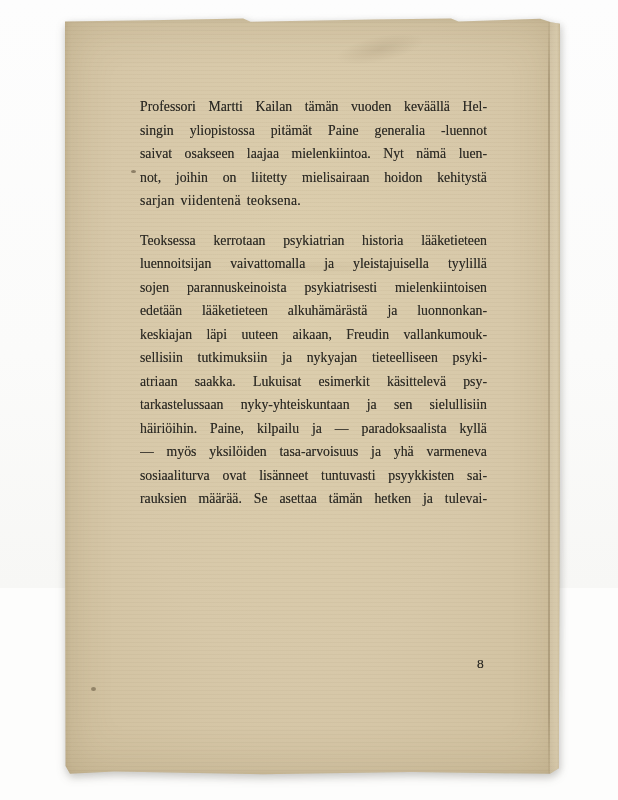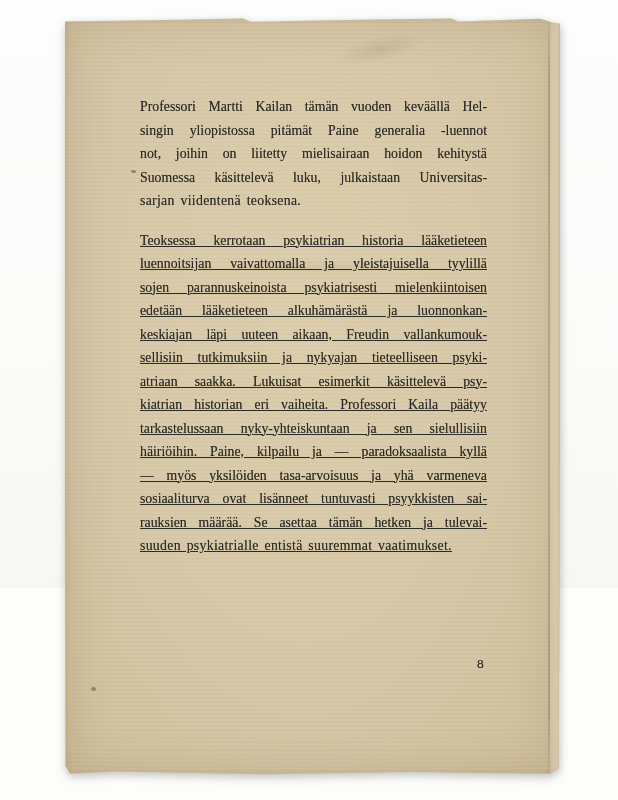--- a/index.html
+++ b/index.html
@@ -79,21 +79,21 @@
     position: absolute;
     left: 75px;
     top: 77px;
     width: 347px;
     color: #2c2a24;
     font-size: 13.8px;
     line-height: 23.5px;
     text-shadow: 0 0 0.5px rgba(44,42,36,0.55);
   }
   .paragraph { margin: 0 0 16px 0; }
-  .paragraph:last-child { margin-bottom: 16px; text-decoration: underline; }
+  .paragraph:last-child { margin-bottom: 16px; }
   .line {
     text-align: justify;
     text-align-last: justify;
     height: 23.5px;
     overflow: hidden;
     white-space: nowrap;
   }
   .line.last {
     text-align-last: left;
     letter-spacing: 0.3px;
@@ -116,39 +116,37 @@
     <div class="book-page">
       <div class="smudge-1"></div>
       <div class="smudge-2"></div>
       <div class="speck-1"></div>
       <div class="speck-2"></div>
 
       <div class="text-block">
         <div class="paragraph">
             <div class="line">Professori Martti Kailan tämän vuoden keväällä Hel-</div>
             <div class="line">singin yliopistossa pitämät Paine generalia -luennot</div>
+            <div class="line">saivat osakseen laajaa mielenkiintoa. Nyt nämä luen-</div>
             <div class="line">not, joihin on liitetty mielisairaan hoidon kehitystä</div>
-            <div class="line">Suomessa käsittelevä luku, julkaistaan Universitas-</div>
             <div class="line last">sarjan viidentenä teoksena.</div>
           </div>
         <div class="paragraph">
             <div class="line">Teoksessa kerrotaan psykiatrian historia lääketieteen</div>
             <div class="line">luennoitsijan vaivattomalla ja yleistajuisella tyylillä</div>
             <div class="line">sojen parannuskeinoista psykiatrisesti mielenkiintoisen</div>
             <div class="line">edetään lääketieteen alkuhämärästä ja luonnonkan-</div>
             <div class="line">keskiajan läpi uuteen aikaan, Freudin vallankumouk-</div>
             <div class="line">sellisiin tutkimuksiin ja nykyajan tieteelliseen psyki-</div>
             <div class="line">atriaan saakka. Lukuisat esimerkit käsittelevä psy-</div>
-            <div class="line">kiatrian historian eri vaiheita. Professori Kaila päätyy</div>
             <div class="line">tarkastelussaan nyky-yhteiskuntaan ja sen sielullisiin</div>
             <div class="line">häiriöihin. Paine, kilpailu ja — paradoksaalista kyllä</div>
             <div class="line">— myös yksilöiden tasa-arvoisuus ja yhä varmeneva</div>
             <div class="line">sosiaaliturva ovat lisänneet tuntuvasti psyykkisten sai-</div>
             <div class="line">rauksien määrää. Se asettaa tämän hetken ja tulevai-</div>
-            <div class="line last">suuden psykiatrialle entistä suuremmat vaatimukset.</div>
           </div>
       </div>
 
       <div class="page-number">8</div>
 
       <div class="fold-line"></div>
       <div class="edge-strip"></div>
     </div>
   </div>
 </div>

